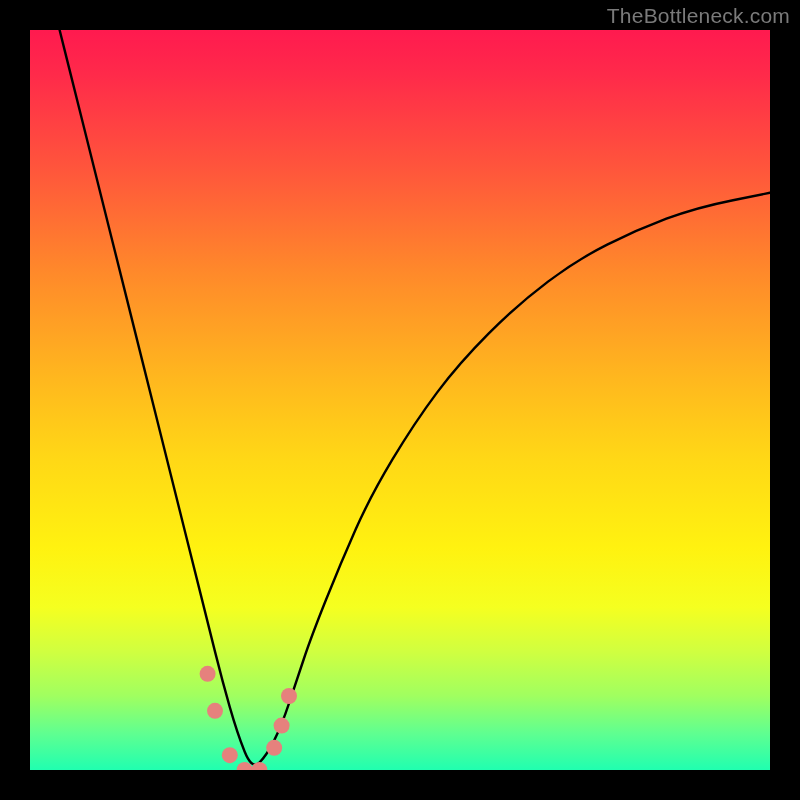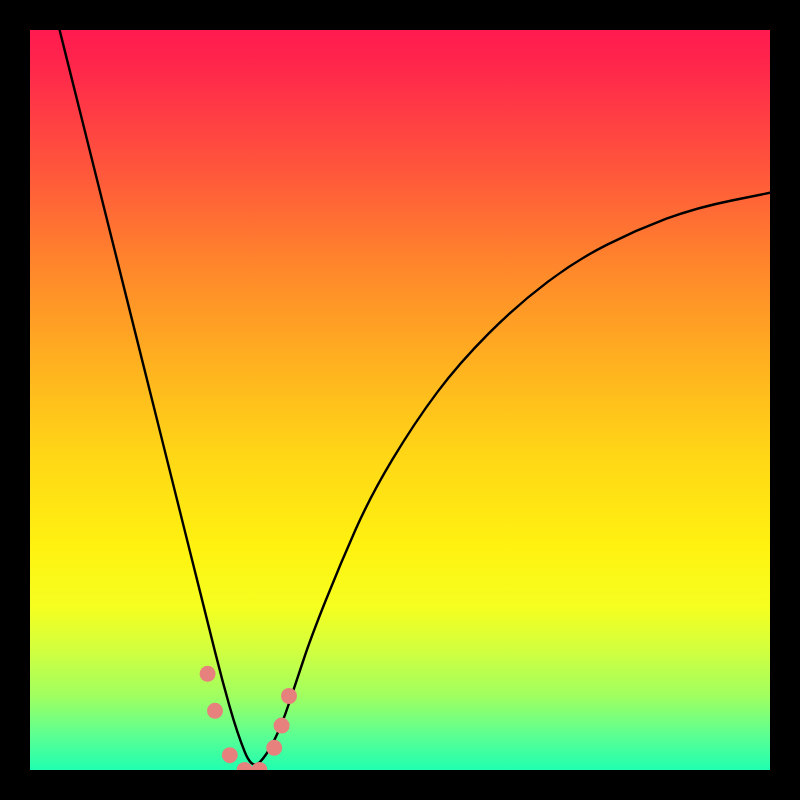--- a/index.html
+++ b/index.html
@@ -83,13 +83,14 @@
           <circle cx="199.8" cy="725.2" r="8" fill="#e6817d"></circle>
           <circle cx="214.6" cy="740.0" r="8" fill="#e6817d"></circle>
           <circle cx="229.4" cy="740.0" r="8" fill="#e6817d"></circle>
           <circle cx="244.2" cy="717.8" r="8" fill="#e6817d"></circle>
           <circle cx="251.6" cy="695.6" r="8" fill="#e6817d"></circle>
           <circle cx="259.0" cy="666.0" r="8" fill="#e6817d"></circle>
         </g>
     </svg>
   </div>
 
+  <div class="watermark">TheBottleneck.com</div>
 </div>
 
 </body></html>

